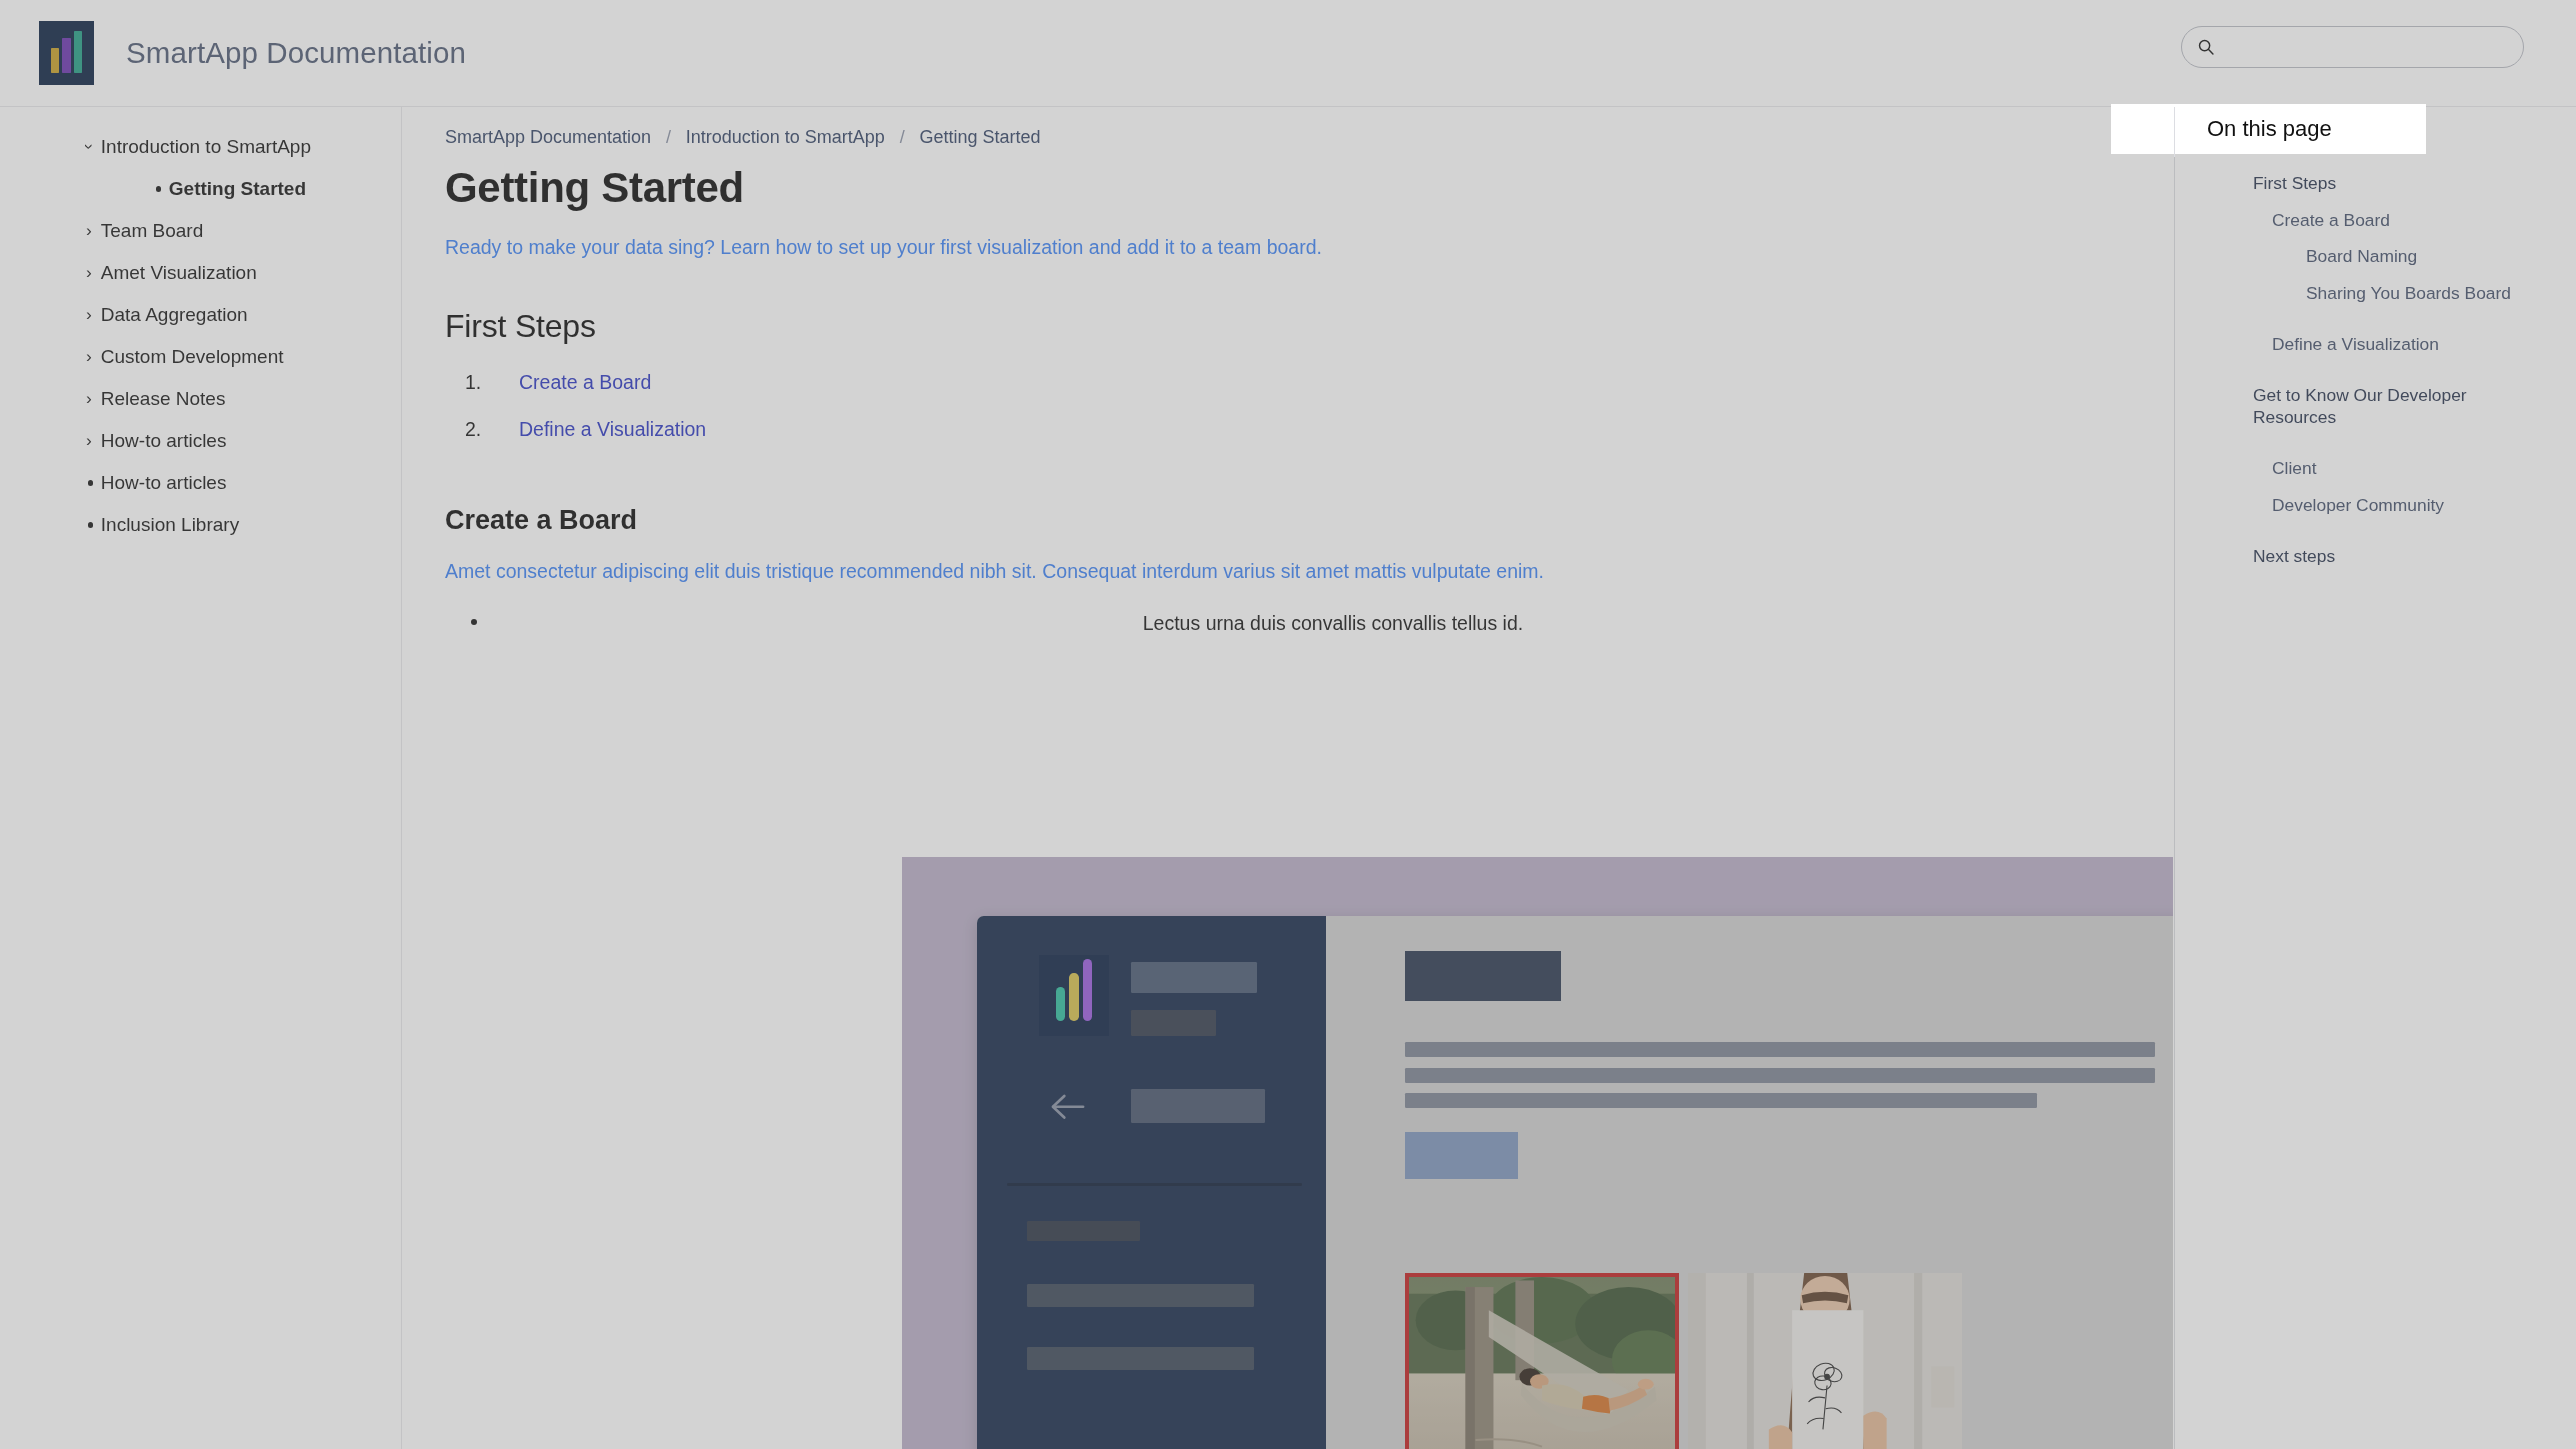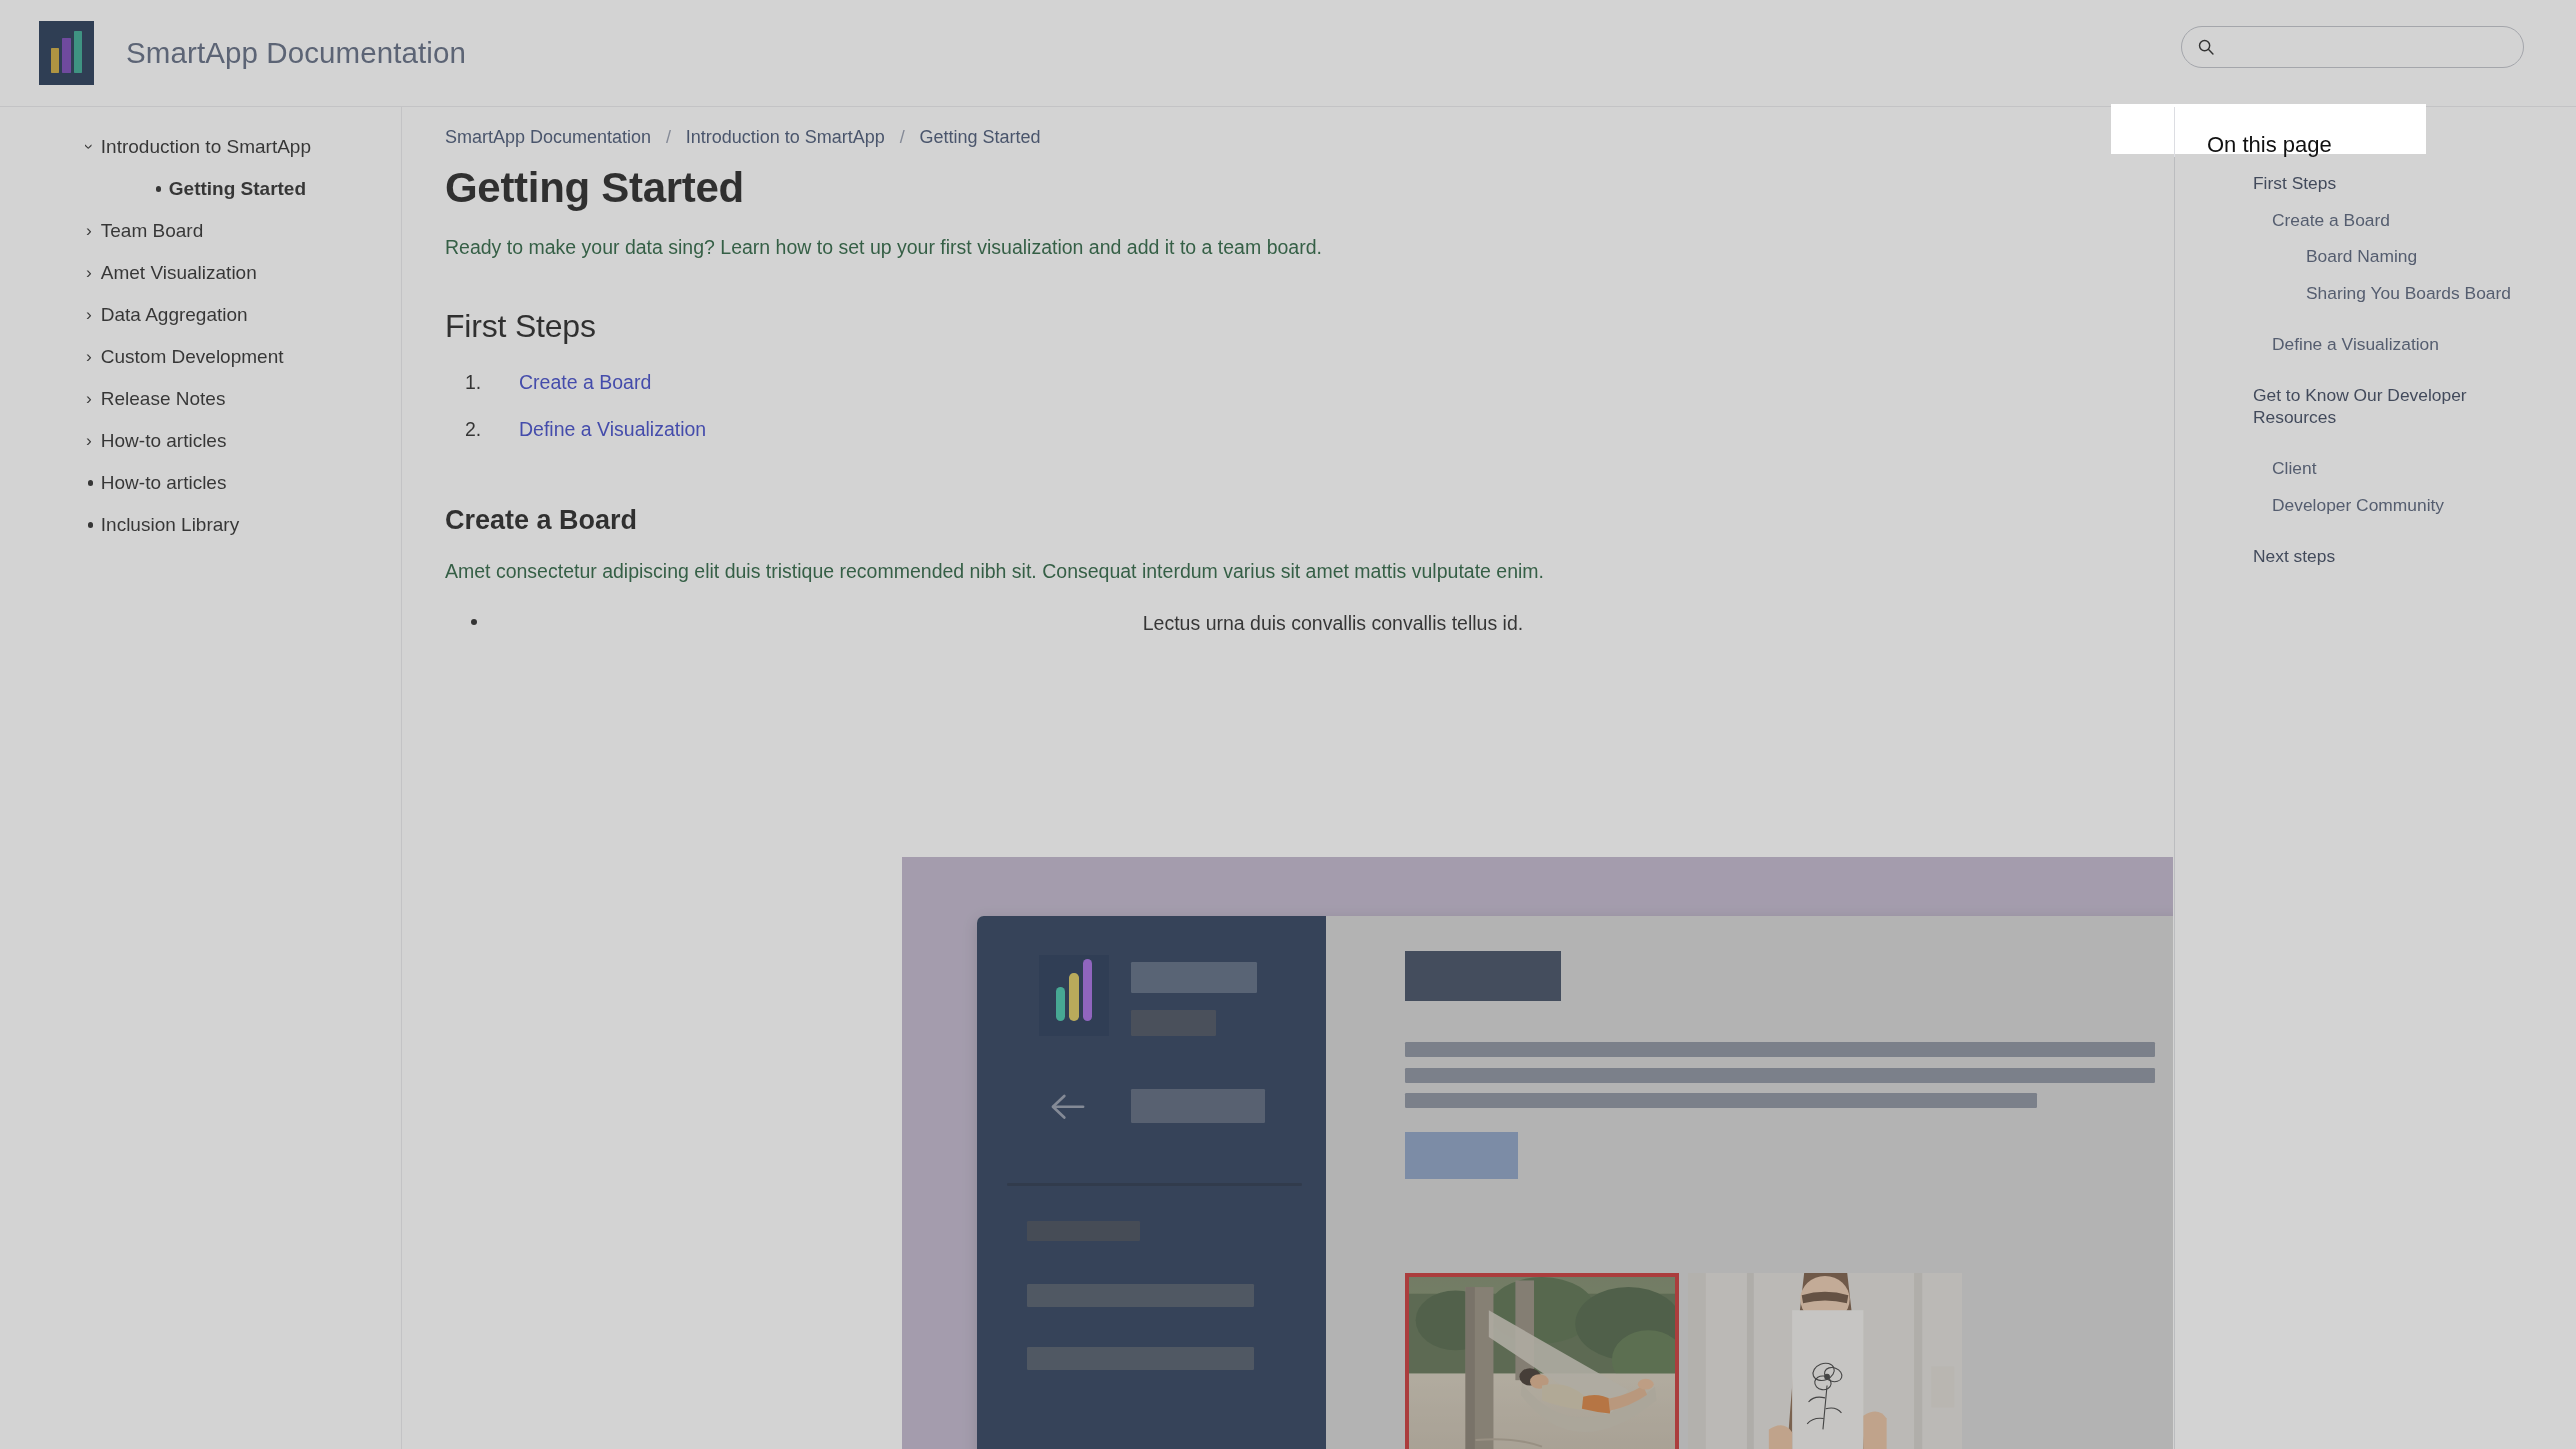--- a/index.html
+++ b/index.html
@@ -89,21 +89,21 @@
     display:flex; align-items:center; gap:0px;
     margin:19.5px 0 0 43px; font-size:18px; color:#334466;
   }
   #breadcrumb .crumb{ color:#334466; cursor:pointer; white-space:nowrap; }
   #breadcrumb .sep{ color:#8b93a6; margin:0 14.8px; }
   h1#page-title{
     margin:16px 0 0 43px; font-size:42px; font-weight:bold;
     color:#0d0d0d; letter-spacing:-0.3px;
   }
   .body-p{
-    margin:21.5px 0 0 43px; font-size:19.5px; color:#14532d;
+    margin:21.5px 0 0 43px; font-size:19.5px; color:#3b82f6;
     line-height:1.45; max-width:1409px;
   }
   h2.sec-h{
     margin:47px 0 0 43px; font-size:32px; font-weight:normal;
     color:#0d0d0d; letter-spacing:-0.2px;
   }
   h3.sub-h{
     margin:40px 0 0 43px; font-size:27px; font-weight:bold;
     color:#0d0d0d;
   }
@@ -193,21 +193,21 @@
   #onthispage-popup{
     position:absolute; left:2111px; top:104px;
     width:315px; height:50px; background:#ffffff;
     z-index:900; display:flex; align-items:center;
   }
   #onthispage-divider{
     position:absolute; left:2174px; top:107px; width:1.3px; height:50px;
     background:#dcdde2; z-index:901;
   }
   #onthispage-label{
-    position:absolute; left:2207px; top:120px; height:50px;
+    position:absolute; left:2207px; top:104px; height:50px;
     display:flex; align-items:center;
     font-size:22px; color:#111; z-index:902; white-space:nowrap;
   }
 </style>
 </head>
 <body>
 
 <div id="header">
   <div id="brand">
     <div class="logo-box">

